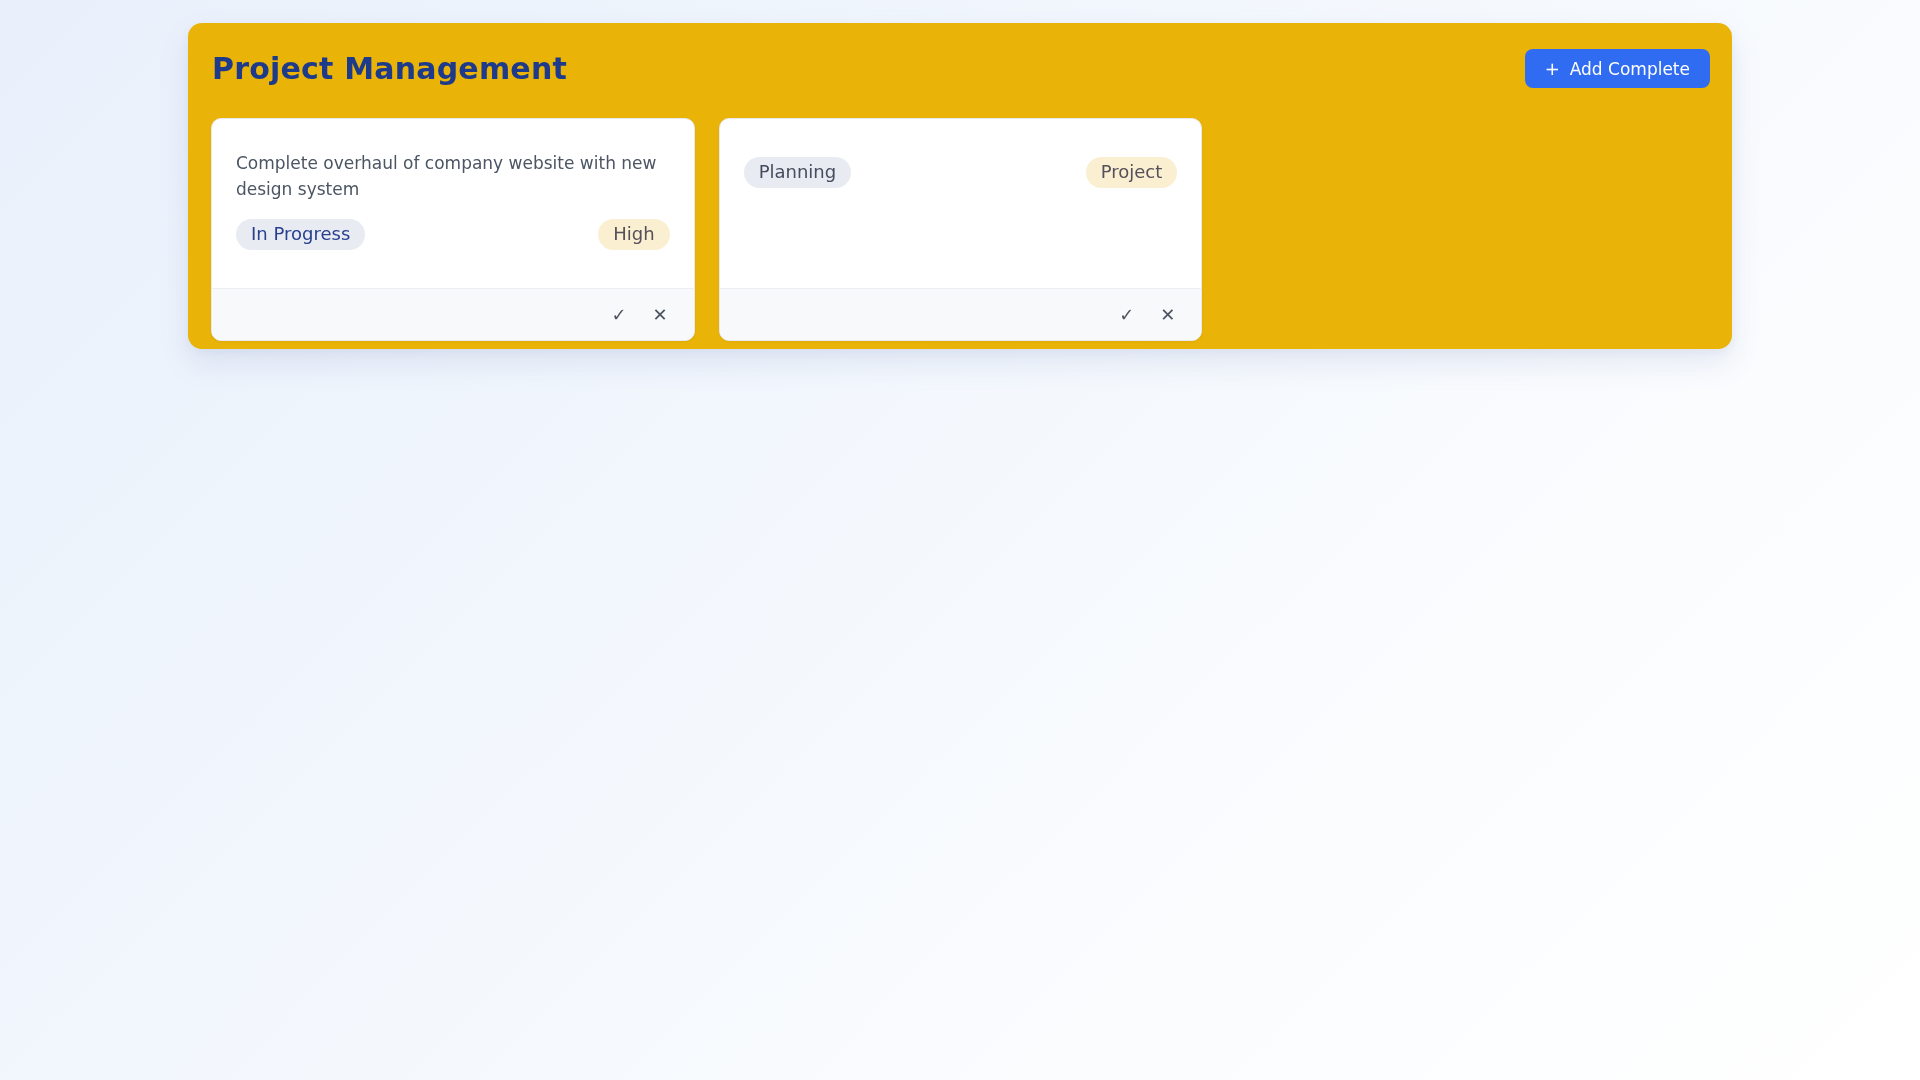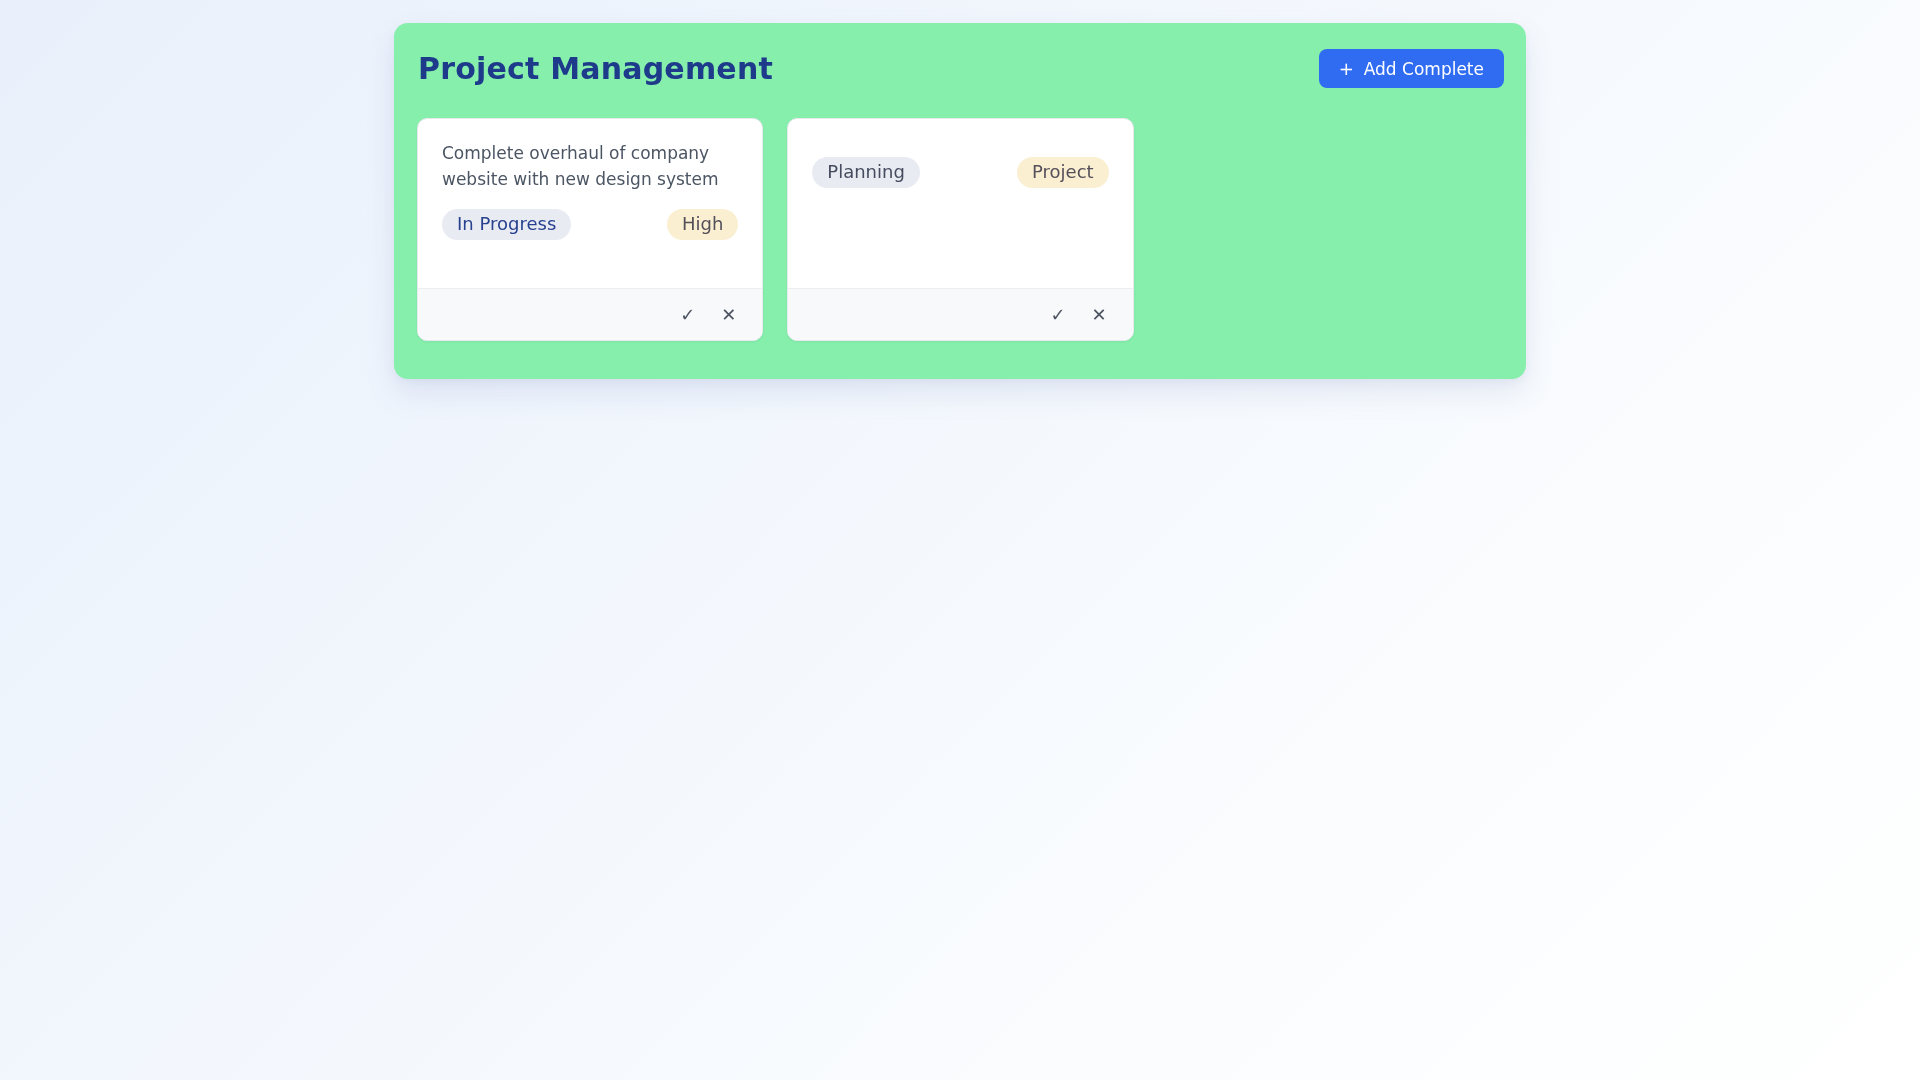--- a/index.html
+++ b/index.html
@@ -3,26 +3,26 @@
 <meta charset="utf-8">
 <style>
   * { margin: 0; padding: 0; box-sizing: border-box; }
   html, body { width: 1920px; height: 1080px; overflow: hidden; }
   body {
     font-family: "DejaVu Sans", "Liberation Sans", sans-serif;
     background: linear-gradient(135deg, #e9f0fb 0%, #f1f6fd 35%, #fafcfe 70%, #ffffff 100%);
   }
 
   .panel {
-    width: 1132px;
+    width: 1544px;
     margin: 23px auto 0;
-    background: #86efac;
+    background: #eab308;
     border-radius: 14px;
     box-shadow: 0 14px 30px rgba(96, 118, 176, 0.14), 0 3px 8px rgba(96, 118, 176, 0.07);
-    padding: 26px 22px 38px 23px;
+    padding: 26px 22px 8px 23px;
   }
 
   .panel-header {
     display: flex;
     align-items: center;
     justify-content: space-between;
     padding-left: 1px;
   }
   .page-title {
     font-size: 30px;
@@ -63,20 +63,21 @@
     flex-direction: column;
     overflow: hidden;
   }
   .card-body { flex: 1; padding: 21px 24px 0; }
   .card-title {
     font-size: 22px;
     font-weight: bold;
     color: #1e3a8a;
   }
   .card-desc {
+    margin-top: 10px;
     font-size: 17px;
     line-height: 26px;
     color: #4b5563;
   }
   .badge-row {
     margin-top: 17px;
     display: flex;
     align-items: center;
     justify-content: space-between;
   }

